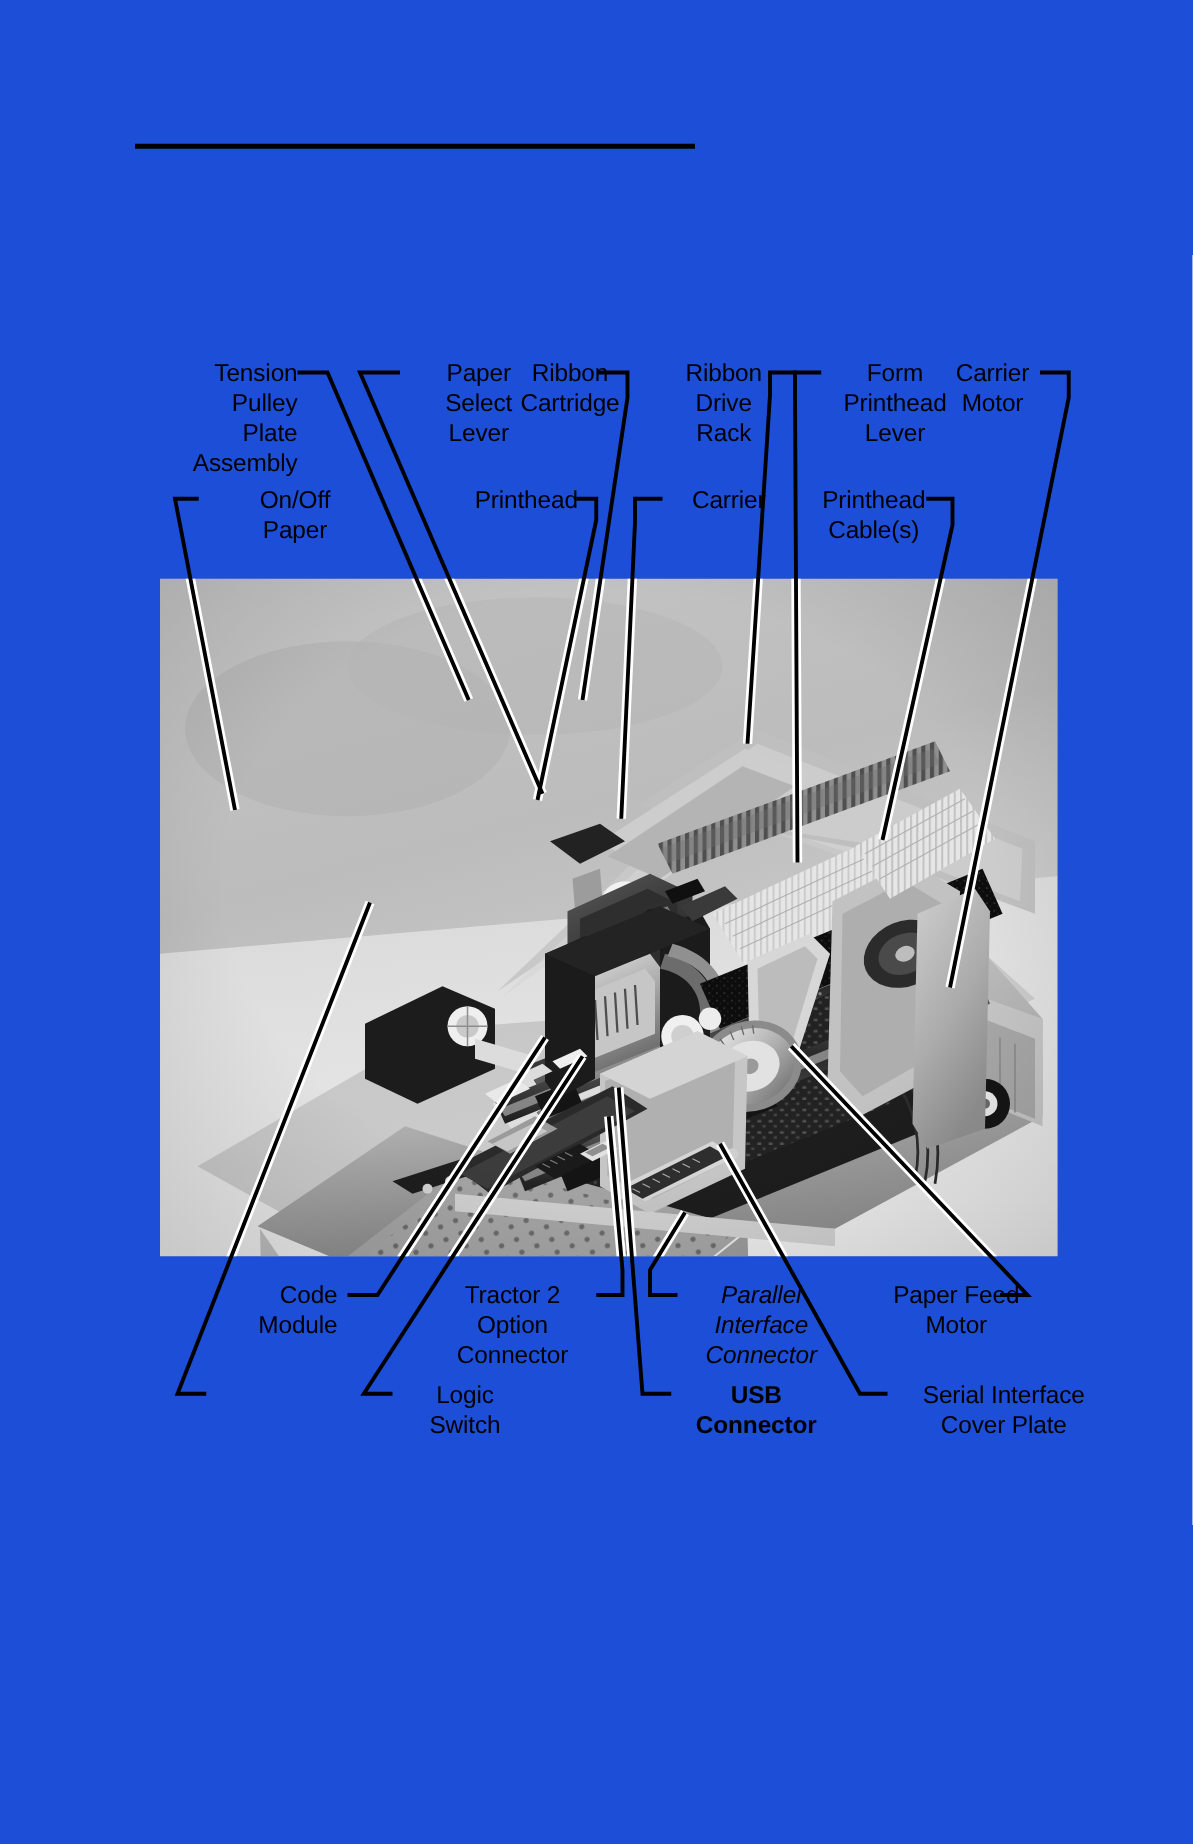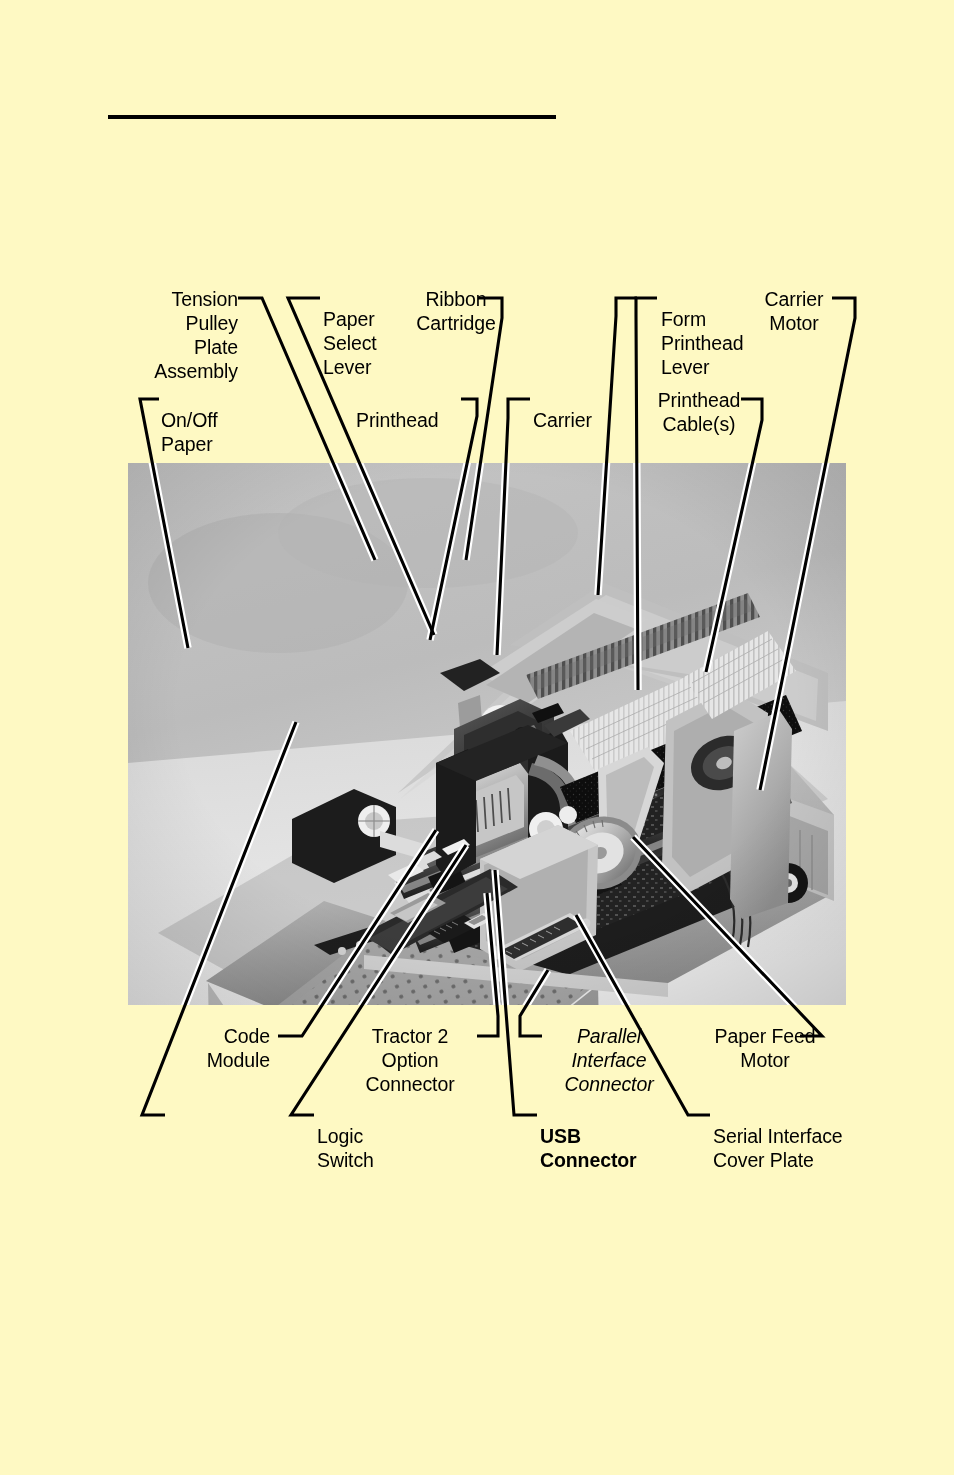--- a/index.html
+++ b/index.html
@@ -9,21 +9,21 @@
     background: #ffffff;
   }
   body {
     font-family: "Liberation Sans", sans-serif;
     -webkit-font-smoothing: antialiased;
   }
   #page {
     position: relative;
     width: 954px;
     height: 1475px;
-    background: #fef9c3;
+    background: #1d4ed8;
     overflow: hidden;
   }
 
   
   #header-rule {
     position: absolute;
     left: 108px;
     top: 115px;
     width: 448px;
     height: 4px;
@@ -34,21 +34,21 @@
   .callout {
     position: absolute;
     font-family: "Liberation Sans", sans-serif;
     font-size: 19.5px;
     line-height: 24px;
     color: #000000;
     white-space: pre-line;
     letter-spacing: -0.1px;
   }
   .callout.r { text-align: right; }
-  .callout.l { text-align: left; margin-top: 20px; }
+  .callout.l { text-align: center; }
   .callout.c { text-align: center; }
 
   
   #photo-frame {
     position: absolute;
     left: 128px;
     top: 463px;
     width: 718px;
     height: 542px;
     overflow: hidden;
@@ -429,20 +429,23 @@
 Assembly</div>
   <div class="callout l" style="left:161px; top:388px;  width:150px;">On/Off
 Paper</div>
   <div class="callout l" style="left:323px; top:287px;  width:120px;">Paper
 Select
 Lever</div>
   <div class="callout l" style="left:356px; top:388px;  width:130px;">Printhead</div>
   <div class="callout c" style="left:386px; top:287px;  width:140px;">Ribbon
 Cartridge</div>
   <div class="callout l" style="left:533px; top:388px;  width:100px;">Carrier</div>
+  <div class="callout c" style="left:523px; top:287px;  width:112px;">Ribbon
+Drive
+Rack</div>
   <div class="callout l" style="left:661px; top:287px;  width:110px;">Form
 Printhead
 Lever</div>
   <div class="callout c" style="left:634px; top:388px;  width:130px;">Printhead
 Cable(s)</div>
   <div class="callout c" style="left:739px; top:287px;  width:110px;">Carrier
 Motor</div>
 
   <div class="callout r" style="left:160px; top:1024px; width:110px;">Code
 Module</div>

